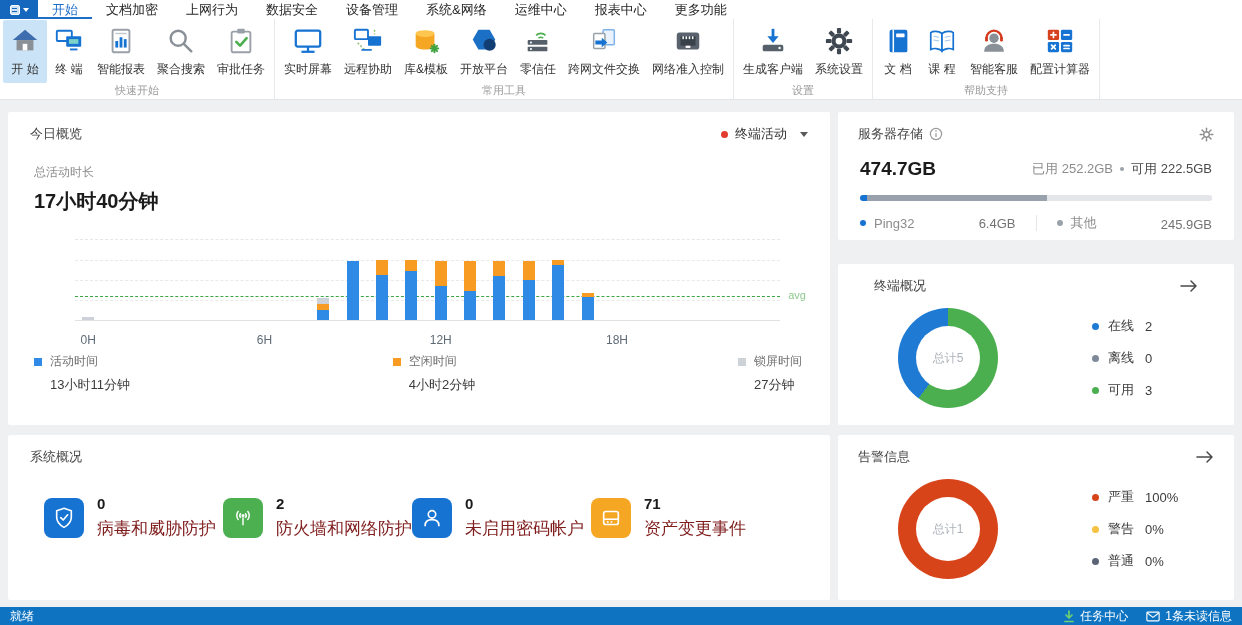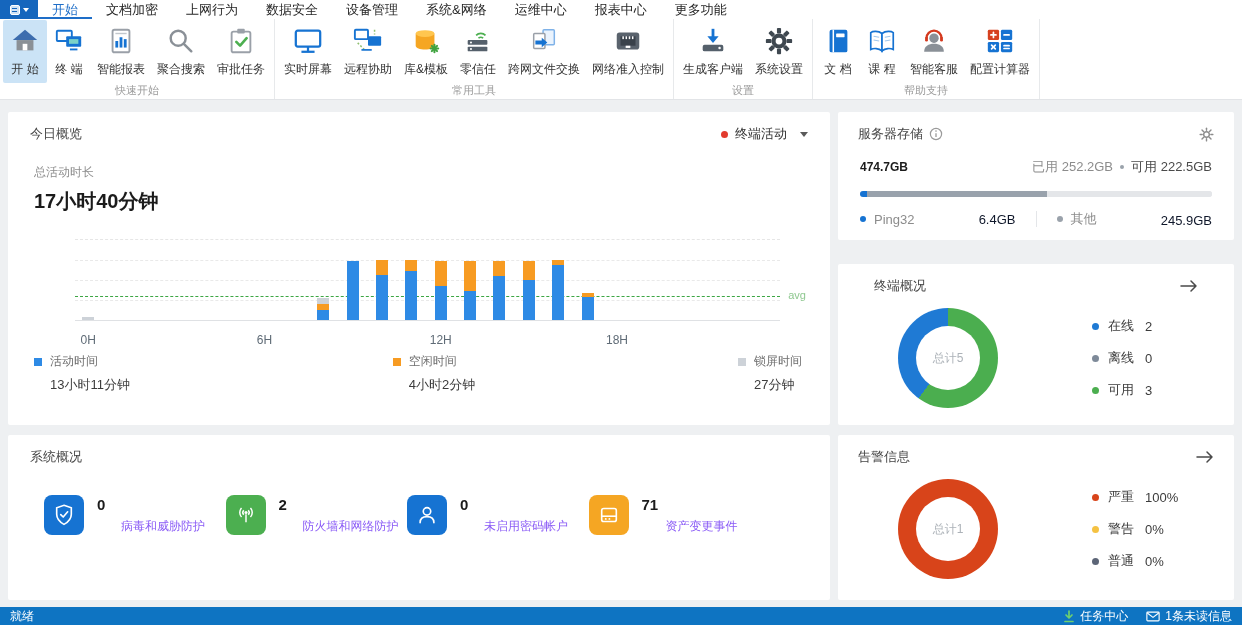--- a/index.html
+++ b/index.html
@@ -51,46 +51,46 @@
   .ticks { position:relative; height:22px; }
   .tick { position:absolute; top:12px; font-size:12px; color:#5F6B76; transform:translateX(-50%); }
   .ov-legend { display:flex; justify-content:space-between; padding:10px 28px 0 26px; }
   .ov-leg-item { display:flex; flex-direction:column; gap:6px; }
   .ov-leg-top { display:flex; align-items:center; gap:8px; font-size:12px; color:#6E6E6E; }
   .sq { width:8px; height:8px; display:inline-block; }
   .ov-leg-val { font-size:13px; color:#3C3C3C; padding-left:16px; }
 
   
   .st-row { display:flex; align-items:center; justify-content:space-between; padding:2px 22px 0; }
-  .st-total { font-size:12px; font-weight:bold; color:#1B1B1B; }
+  .st-total { font-size:19px; font-weight:bold; color:#1B1B1B; }
   .st-usage { font-size:13px; color:#8C8C8C; display:flex; align-items:center; gap:7px; }
   .st-usage .free { color:#4A4A4A; }
   .st-sep-dot { width:4px; height:4px; border-radius:50%; background:#9AA2AB; }
   .st-bar { display:flex; height:6px; border-radius:3px; overflow:hidden; margin:15px 22px 0; background:#E4E6E9; }
   .st-legend { display:flex; align-items:center; padding:13px 22px 0; }
   .st-leg-half { flex:1; display:flex; align-items:flex-end; justify-content:space-between; }
   .st-leg-name { display:flex; align-items:center; gap:8px; font-size:13px; color:#8C8C8C; }
-  .st-leg-val { font-size:13px; color:#0f172a; }
+  .st-leg-val { font-size:13px; color:#737373; }
   .st-divider { width:1px; height:16px; background:#E4E6E9; margin:0 20px; }
 
   
   .donut-body { display:flex; align-items:center; justify-content:space-between; padding:0 46px 8px 60px; }
   .donut { width:100px; height:100px; border-radius:50%; position:relative; flex:0 0 auto; }
   .donut-hole { position:absolute; left:50%; top:50%; transform:translate(-50%,-50%); width:64px; height:64px; border-radius:50%; background:#fff; display:flex; flex-direction:row; align-items:center; justify-content:center; }
   .donut-hole span { font-size:12px; color:#ACB2B8; line-height:15px; }
   .d-legend { display:flex; flex-direction:column; gap:14px; min-width:96px; }
   .d-leg-row { display:flex; align-items:center; gap:9px; font-size:13px; color:#3C3C3C; }
   .d-leg-val { margin-left:2px; }
 
   
   .sys-items { display:grid; grid-template-columns:repeat(4,1fr); padding:16px 60px 0 36px; }
   .sys-item { display:flex; align-items:center; gap:13px; }
   .tile { width:40px; height:40px; border-radius:8px; display:flex; align-items:center; justify-content:center; flex:0 0 auto; }
   .sys-num { font-size:15px; font-weight:bold; color:#1B1B1B; }
-  .sys-label { font-size:12px; color:#8b5cf6; margin-top:5px; white-space:nowrap;margin-left:24px; }
+  .sys-label { font-size:17px; color:#7f1d1d; margin-top:5px; white-space:nowrap; }
 
   
   .statusbar { position:absolute; left:0; right:0; bottom:0; height:18px; background:#0E74C2; color:#fff; font-size:12px; display:flex; align-items:center; justify-content:space-between; padding:0 10px; }
   .sb-right { display:flex; align-items:center; gap:18px; }
   .sb-item { display:flex; align-items:center; gap:5px; cursor:pointer; }
 
   svg { display:block; }
 </style>
 </head>
 <body>
@@ -204,20 +204,29 @@
               <ellipse cx="15" cy="8" rx="10" ry="3.6" fill="#FFC64F"></ellipse>
               <g stroke="#3FA33F" stroke-width="2.2" stroke-linecap="round">
                 <line x1="25" y1="20" x2="25" y2="28"></line>
                 <line x1="21" y1="24" x2="29" y2="24"></line>
                 <line x1="22.2" y1="21.2" x2="27.8" y2="26.8"></line>
                 <line x1="27.8" y1="21.2" x2="22.2" y2="26.8"></line>
               </g>
             </svg>
         </span>
         <span class="rlabel">库&amp;模板</span>
+      </div>
+      <div class="rbtn">
+        <span class="ricon">
+          <svg width="30" height="30" viewBox="0 0 32 32">
+              <path d="M10 4 L22 4 L28 14.5 L22 25 L10 25 L4 14.5 Z" fill="#1B6FC4"></path>
+              <circle cx="22" cy="20" r="6.5" fill="#123E73"></circle>
+            </svg>
+        </span>
+        <span class="rlabel">开放平台</span>
       </div>
       <div class="rbtn">
         <span class="ricon">
           <svg width="30" height="30" viewBox="0 0 32 32">
               <path d="M14 10 a7 7 0 0 1 10 0" fill="none" stroke="#4CAF50" stroke-width="1.8"></path>
               <path d="M16.5 13 a4 4 0 0 1 5 0" fill="none" stroke="#4CAF50" stroke-width="1.8"></path>
               <rect x="5" y="15" width="21" height="5" rx="1" fill="#55606B"></rect>
               <rect x="5" y="22" width="21" height="5" rx="1" fill="#55606B"></rect>
               <circle cx="8.5" cy="17.5" r="1.1" fill="#fff"></circle>
               <circle cx="8.5" cy="24.5" r="1.1" fill="#fff"></circle>

